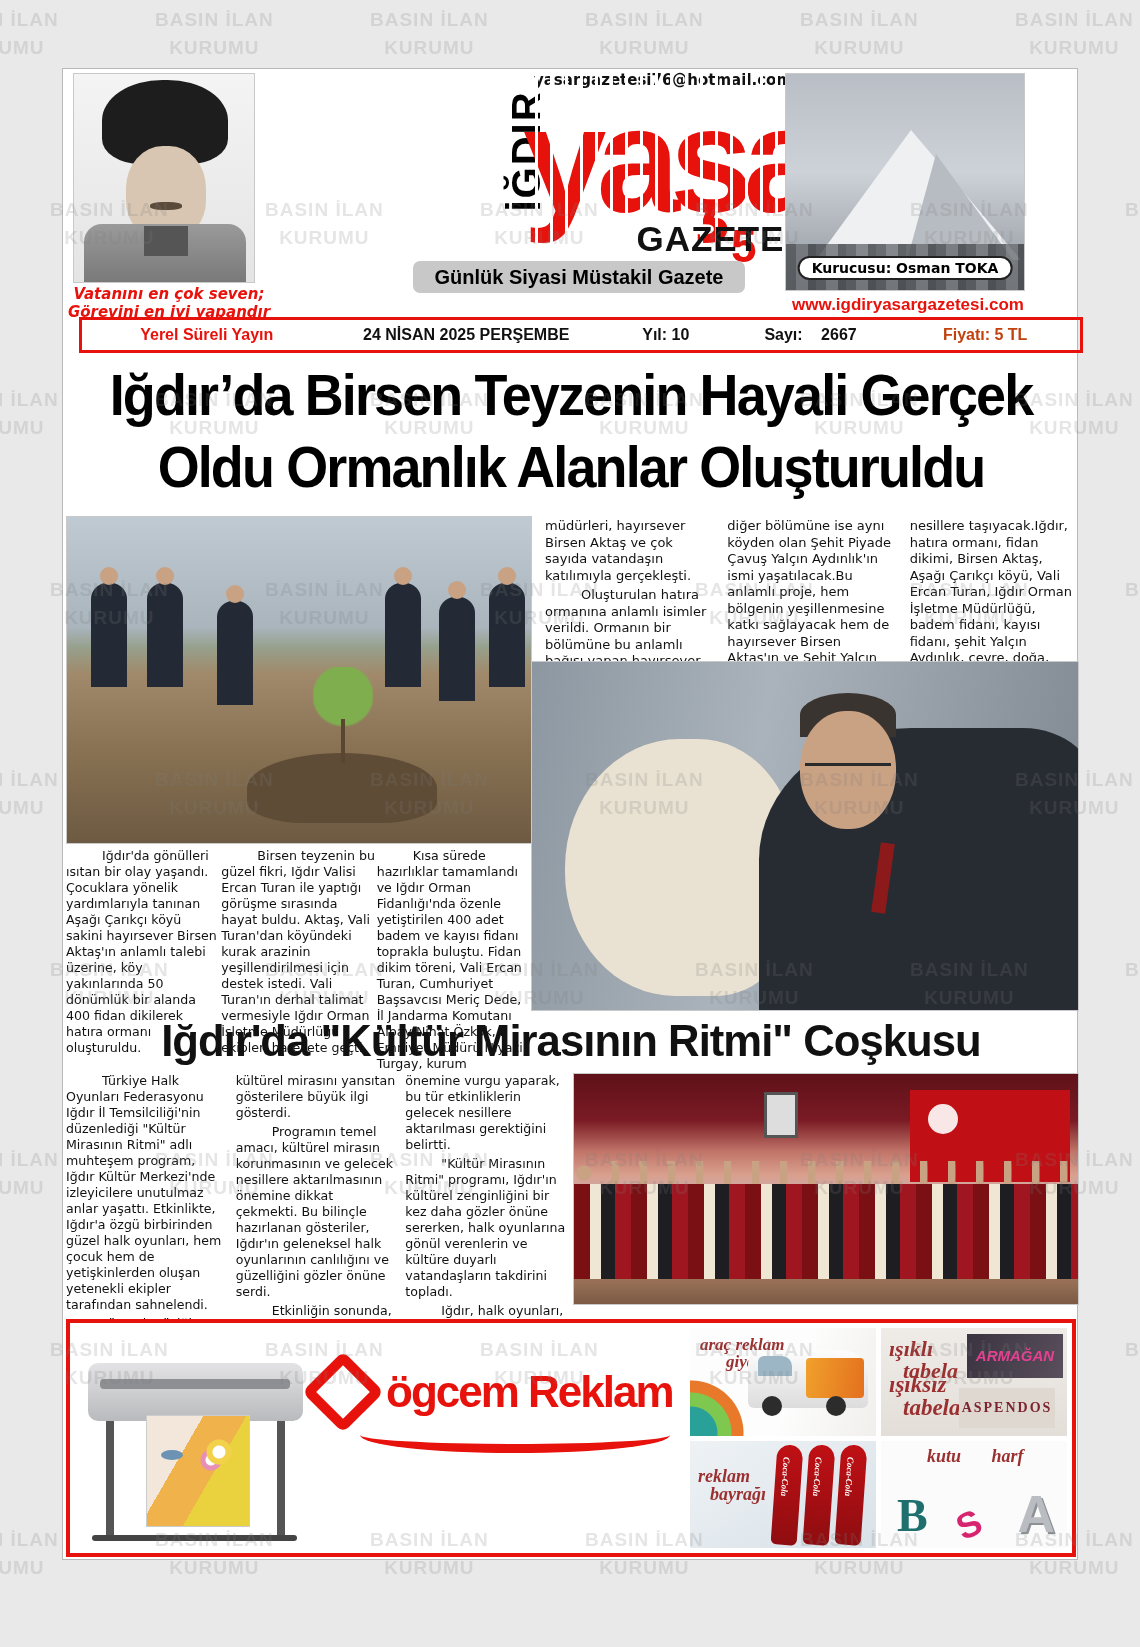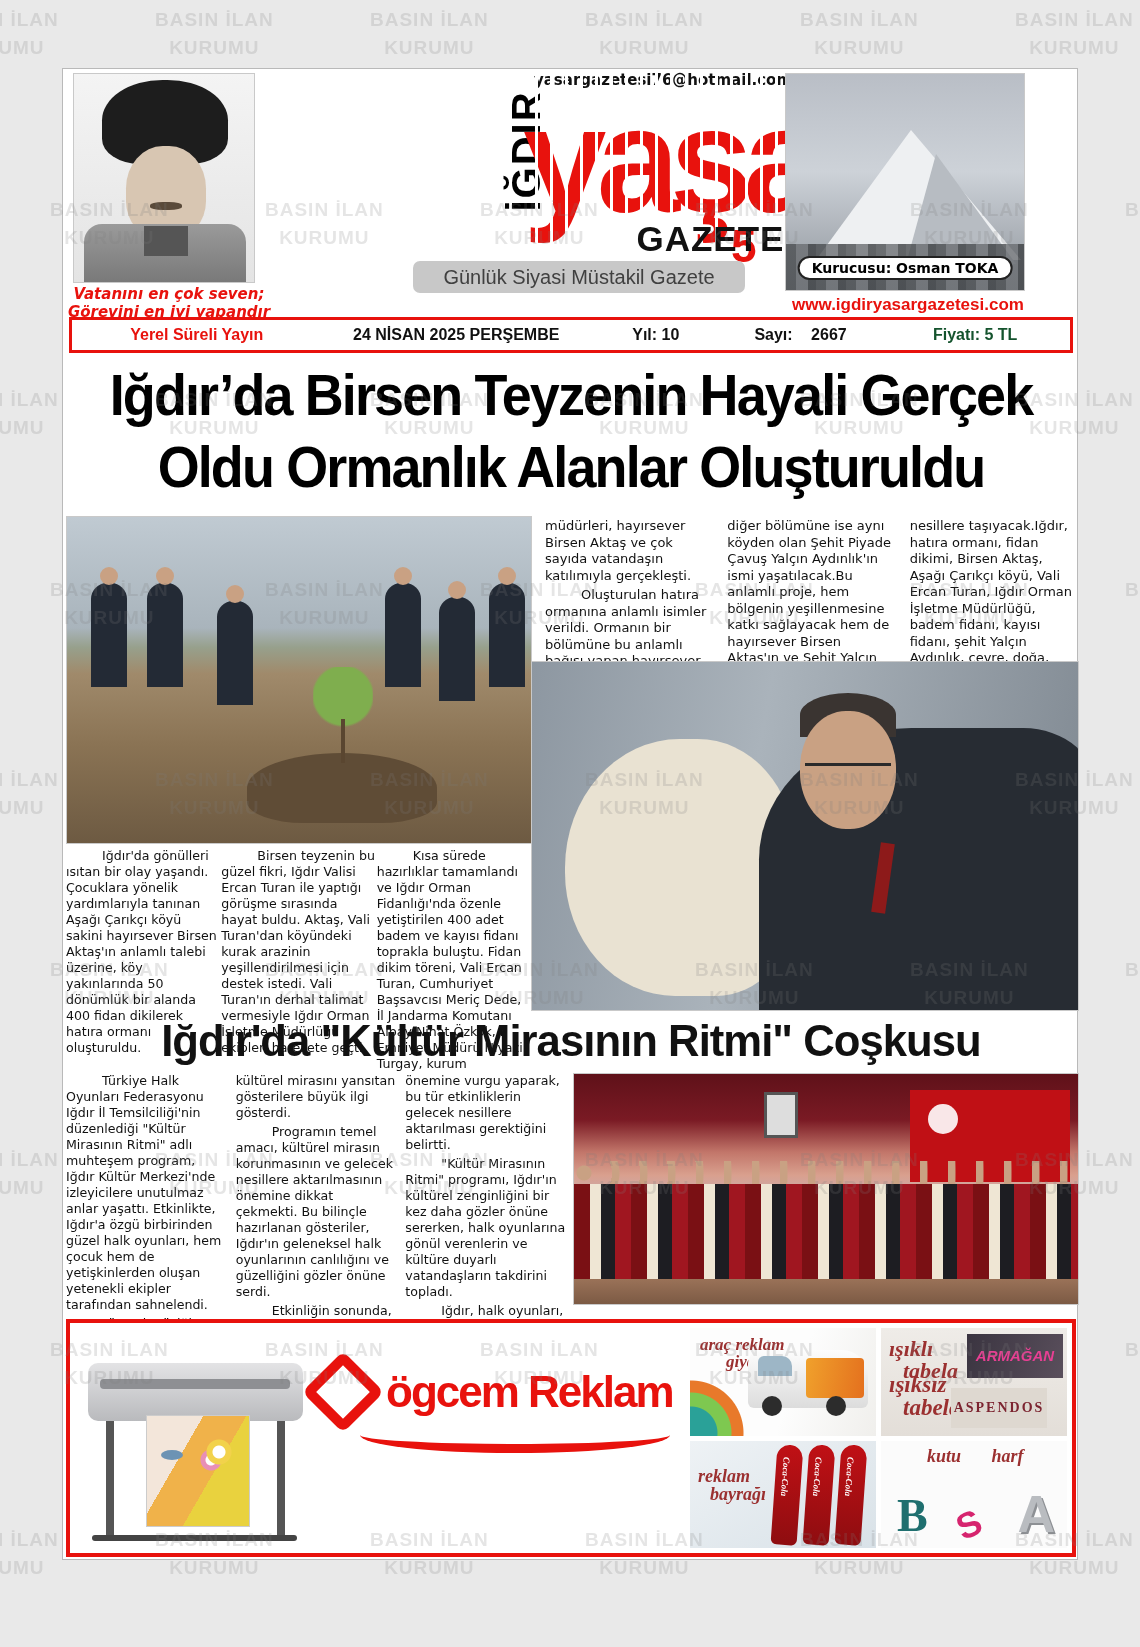--- a/index.html
+++ b/index.html
@@ -17,35 +17,35 @@
   .at-mous{position:absolute;left:76px;top:128px;width:32px;height:8px;background:#5a4a3a;border-radius:40%;}
   .at-body{position:absolute;left:10px;top:150px;width:162px;height:62px;background:linear-gradient(#9a9a9a,#777);border-radius:18px 18px 0 0;}
   .at-collar{position:absolute;left:70px;top:152px;width:44px;height:30px;background:#555;}
   .motto{position:absolute;left:0;top:216px;width:212px;text-align:center;color:#e8120d;font-style:italic;font-weight:bold;font-size:15px;line-height:1.2;}
   .email{position:absolute;left:430px;top:2px;width:340px;text-align:center;font-weight:bold;font-size:15px;color:#111;}
   .city-vert{position:absolute;left:388px;top:60px;width:150px;height:44px;transform:rotate(-90deg);font-weight:800;font-size:40px;letter-spacing:2px;color:#000;text-align:center;font-family:"Liberation Sans",sans-serif;}
   .logo-yasar{position:absolute;left:460px;top:-14px;font-family:"Liberation Sans",sans-serif;font-weight:800;font-size:150px;line-height:1.4;letter-spacing:-10px;color:#e8120d;}
   .logo-stripes{position:absolute;left:460px;top:0px;width:370px;height:218px;background:repeating-linear-gradient(90deg,transparent 0 12px,#fff 12px 15px);pointer-events:none;}
   .logo-five{position:absolute;left:668px;top:150px;font-weight:800;font-size:46px;color:#e8120d;font-family:"Liberation Sans",sans-serif;}
   .logo-gazetesi{position:absolute;left:530px;top:150px;width:270px;text-align:center;font-family:"Liberation Sans",sans-serif;font-weight:800;font-size:35px;letter-spacing:1px;color:#111;}
-  .tagline{position:absolute;left:350px;top:192px;width:332px;height:32px;background:#c8c8c8;border-radius:7px;color:#404040;font-weight:normal;font-size:20px;text-align:center;line-height:32px;font-family:"Liberation Sans",sans-serif;}
+  .tagline{position:absolute;left:350px;top:192px;width:332px;height:32px;background:#c8c8c8;border-radius:7px;color:#000000;font-weight:bold;font-size:20px;text-align:center;line-height:32px;font-family:"Liberation Sans",sans-serif;}
   .mountain{position:absolute;left:722px;top:4px;width:240px;height:218px;background:linear-gradient(#b9bec6 0%,#cdd2d8 45%,#8f959c 100%);overflow:hidden;border:1px solid #cfcfcf;}
   .mt-peak{position:absolute;left:30px;top:56px;width:0;height:0;border-left:95px solid transparent;border-right:110px solid transparent;border-bottom:130px solid #eef0f2;}
   .mt-shade{position:absolute;left:120px;top:80px;width:0;height:0;border-left:30px solid transparent;border-right:80px solid transparent;border-bottom:110px solid #b7bcc2;}
   .mt-trees{position:absolute;left:0;bottom:0;width:100%;height:46px;background:repeating-linear-gradient(90deg,#4a4d50 0 10px,#6b6e72 10px 22px,#3c3f42 22px 30px);opacity:.8;}
   .founder{position:absolute;left:50%;bottom:10px;transform:translateX(-50%);background:#fff;border:2px solid #222;border-radius:14px;padding:2px 12px;font-weight:bold;font-size:14px;white-space:nowrap;color:#000;}
   .website{position:absolute;left:700px;top:226px;width:290px;text-align:center;color:#e8120d;font-weight:bold;font-size:17px;font-family:"Liberation Sans",sans-serif;}
   
-  .infobar{position:absolute;left:6px;top:248px;width:1004px;height:36px;border:3px solid #e8120d;display:flex;align-items:center;font-family:"Liberation Sans",sans-serif;font-weight:bold;font-size:16px;}
+  .infobar{position:absolute;left:16px;top:248px;width:1004px;height:36px;border:3px solid #e8120d;display:flex;align-items:center;font-family:"Liberation Sans",sans-serif;font-weight:bold;font-size:16px;}
   .ib-pub{width:25%;text-align:center;color:#e8120d;}
   .ib-date{width:27%;text-align:center;color:#111;}
   .ib-year{width:13%;text-align:center;color:#111;}
   .ib-issue{width:16%;text-align:center;color:#111;}
   .ib-issue .num{margin-left:14px;}
-  .ib-price{width:19%;text-align:center;color:#14532d;}
+  .ib-price{width:19%;text-align:center;color:#c2410c;}
   
   .h1line{position:absolute;left:0;width:1016px;text-align:center;font-family:"Liberation Sans",sans-serif;font-weight:800;font-size:58px;letter-spacing:-2px;color:#000;white-space:nowrap;transform:scaleX(.93);}
   .h1a{top:292px;} .h1b{top:364px;}
   .h2line{position:absolute;left:0;top:946px;width:1016px;text-align:center;font-family:"Liberation Sans",sans-serif;font-weight:800;font-size:45px;letter-spacing:-1px;color:#111;white-space:nowrap;transform:scaleX(.97);}
   
   .photo{position:absolute;overflow:hidden;border:1px solid #c9c9c9;}
   .photo1{left:3px;top:447px;width:466px;height:328px;background:linear-gradient(#c0cad2 0%,#a9b4bc 34%,#97a08c 40%,#a08a6b 48%,#8a7354 70%,#6d5a42 100%);}
   .pp{position:absolute;top:66px;width:36px;height:104px;background:#232a35;border-radius:16px 16px 0 0;}
   .pp::before{content:"";position:absolute;left:9px;top:-16px;width:18px;height:18px;border-radius:50%;background:#c9a183;}
   .sapling{position:absolute;left:246px;top:150px;width:60px;height:72px;background:radial-gradient(circle at 50% 40%,#7fae4e 0 55%,transparent 60%);}
@@ -98,21 +98,21 @@
   .q1 .q-label{position:absolute;left:10px;top:8px;font-size:17px;}
   .van{position:absolute;right:8px;top:22px;width:120px;height:58px;background:linear-gradient(#fdfdfd,#dcdcdc);border-radius:14px 26px 6px 6px;}
   .van-win{position:absolute;left:10px;top:6px;width:34px;height:20px;background:#9db6c6;border-radius:6px 10px 0 0;}
   .van-side{position:absolute;right:4px;top:8px;width:58px;height:40px;background:linear-gradient(100deg,#f0a12c,#e4701e);border-radius:4px;}
   .wheel{position:absolute;bottom:-8px;width:20px;height:20px;background:#2c2c2c;border-radius:50%;}
   .w1{left:14px;} .w2{right:22px;}
   .q2{background:linear-gradient(#efece8,#e3ded8);}
   .q2 .lab-a{position:absolute;left:8px;top:10px;font-size:22px;}
   .q2 .lab-b{position:absolute;left:8px;bottom:16px;font-size:23px;}
   .q2-brand1{position:absolute;right:4px;top:6px;width:96px;height:44px;background:linear-gradient(110deg,#3a3440,#5a4f5c);color:#e83f93;font-style:italic;font-weight:800;font-size:15px;text-align:center;line-height:44px;font-family:"Liberation Sans",sans-serif;}
-  .q2-brand2{position:absolute;right:20px;bottom:8px;width:96px;height:40px;background:#ded8d0;color:#7c2430;font-weight:bold;font-size:14px;letter-spacing:2px;text-align:center;line-height:40px;font-family:"Liberation Serif",serif;}
+  .q2-brand2{position:absolute;right:12px;bottom:8px;width:96px;height:40px;background:#ded8d0;color:#7c2430;font-weight:bold;font-size:14px;letter-spacing:2px;text-align:center;line-height:40px;font-family:"Liberation Serif",serif;}
   .q3{background:linear-gradient(150deg,#eef2f5,#d9e2e8);}
   .q3 .q-label{position:absolute;left:8px;top:26px;font-size:18px;}
   .flag{position:absolute;top:4px;width:26px;height:100px;background:linear-gradient(#c01015,#8e0d10);border-radius:14px 14px 6px 6px;transform:rotate(4deg);}
   .f1{right:76px;} .f2{right:44px;} .f3{right:12px;}
   .flag span{position:absolute;left:5px;top:12px;writing-mode:vertical-rl;color:#fff;font-style:italic;font-size:9px;font-weight:bold;white-space:nowrap;font-family:"Liberation Serif",serif;}
   .q4{background:#fbfbfb;}
   .q4 .q-label{position:absolute;left:46px;top:6px;font-size:18px;}
   .q4 .harf{margin-left:26px;}
   .letterB{position:absolute;left:16px;bottom:6px;font-family:"Liberation Serif",serif;font-weight:bold;font-size:46px;color:#1f6f6f;}
   .letterS{position:absolute;left:76px;bottom:2px;font-family:"Liberation Sans",sans-serif;font-weight:800;font-size:36px;color:#d6246e;transform:rotate(-24deg);}

